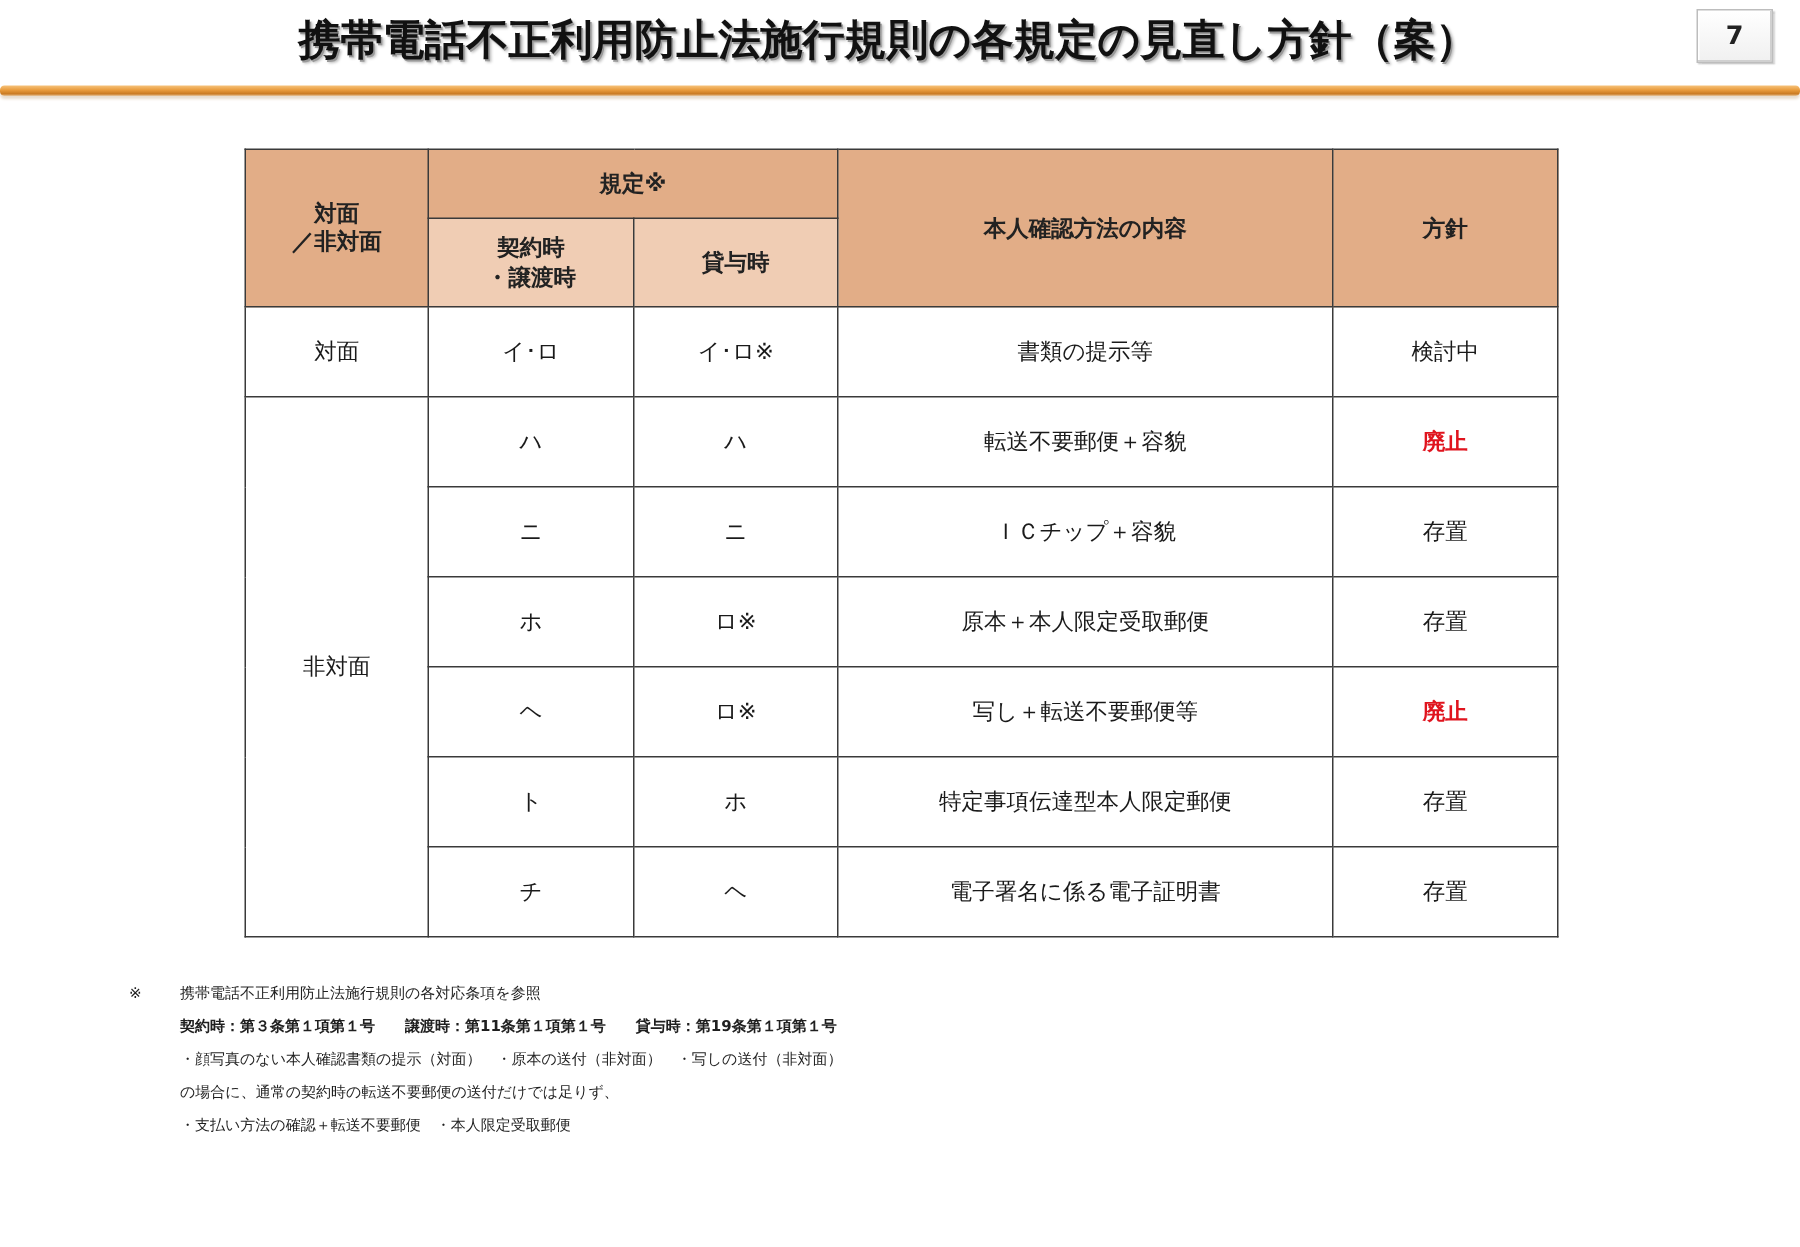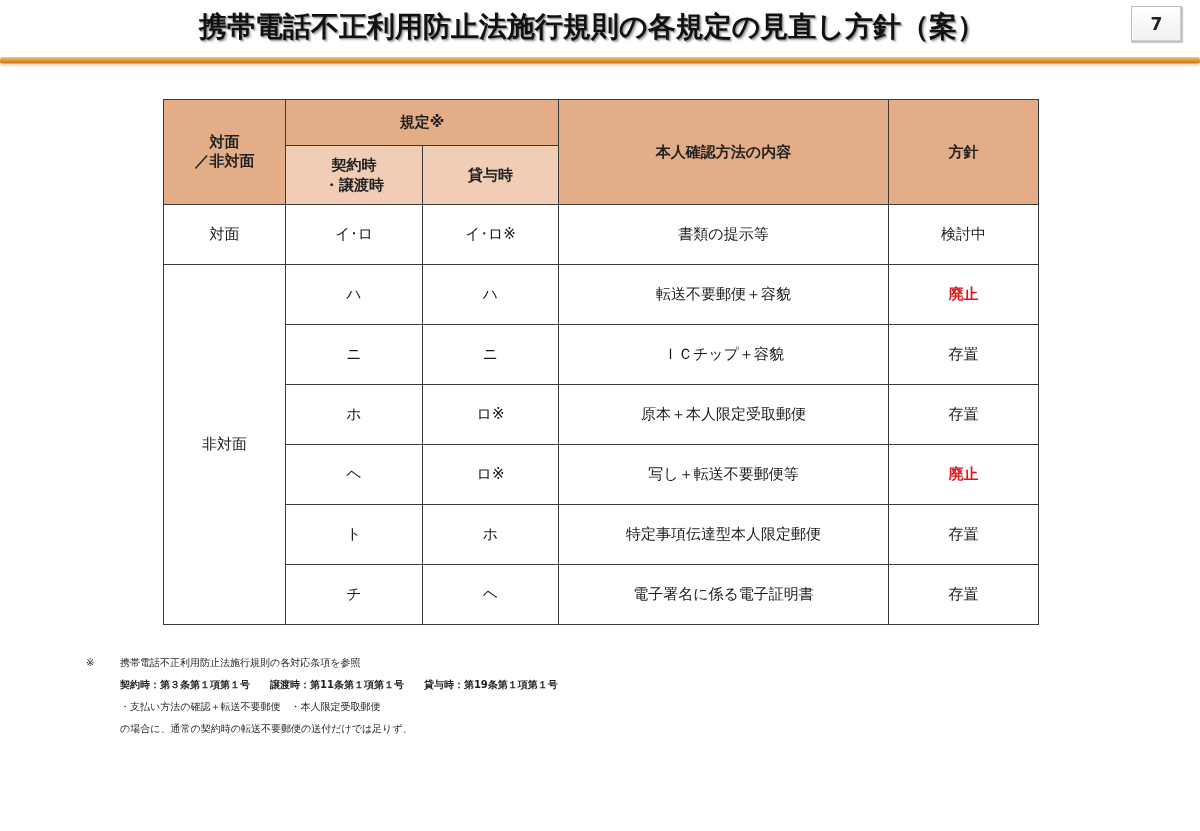--- a/index.html
+++ b/index.html
@@ -120,15 +120,16 @@
     <td>ヘ</td>
     <td>電子署名に係る電子証明書</td>
     <td>存置</td>
   </tr>
 </tbody>
   </table>
 
 <div class="notes">
   <div class="line"><span class="mark">※</span><span>携帯電話不正利用防止法施行規則の各対応条項を参照</span></div>
   <div class="line ind1">契約時：第３条第１項第１号　　譲渡時：第11条第１項第１号　　貸与時：第19条第１項第１号</div>
+  <div class="line ind2">・顔写真のない本人確認書類の提示（対面）　・原本の送付（非対面）　・写しの送付（非対面）</div>
+  <div class="line ind2">の場合に、通常の契約時の転送不要郵便の送付だけでは足りず、</div>
   <div class="line ind2">・支払い方法の確認＋転送不要郵便　・本人限定受取郵便</div>
-  <div class="line ind2">の場合に、通常の契約時の転送不要郵便の送付だけでは足りず、</div>
 </div>
 
 </body></html>

